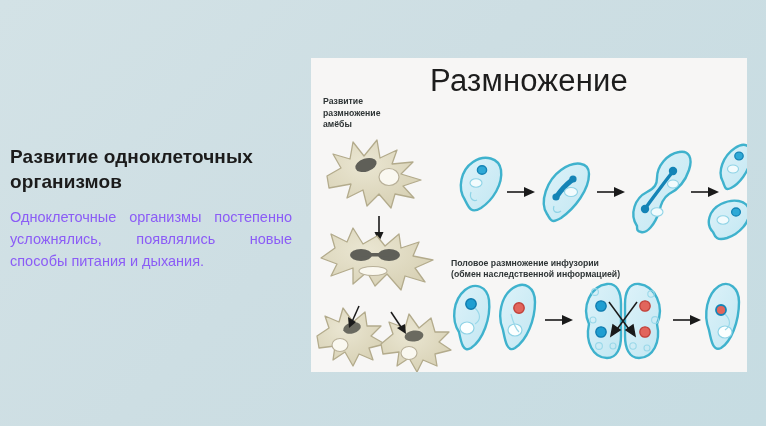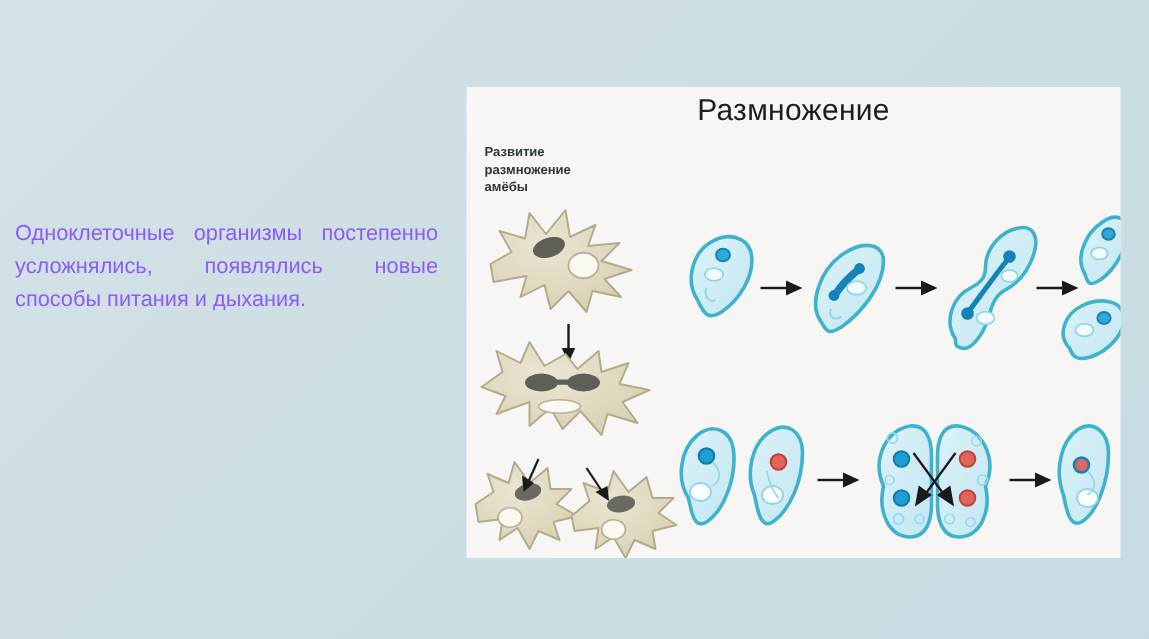--- a/index.html
+++ b/index.html
@@ -23,50 +23,55 @@
   }
   .slide-body > span{display:block;}
 
   
   .panel{
     position:absolute;left:311px;top:58px;width:436px;height:314px;
     background:#f7f6f5;overflow:hidden;
   }
   .panel-title{
     position:absolute;left:0;right:0;top:5px;text-align:center;
-    font-size:20px;color:#1d1d1d;font-weight:normal;letter-spacing:.2px;
+    font-size:31px;color:#1d1d1d;font-weight:normal;letter-spacing:.2px;
   }
 
   .cap{position:absolute;color:#2f3536;font-weight:bold;}
   .cap-amoeba{left:12px;top:38px;font-size:8.7px;line-height:1.35;width:80px;}
   .cap-asex{left:143px;top:65px;font-size:9px;}
   .cap-sex{left:140px;top:200px;font-size:8.7px;line-height:1.3;}
 
   .stage{position:absolute;}
   svg{display:block;overflow:visible;}
 
   
   .arrow{position:absolute;}
 </style>
 </head>
 <body>
 
 <div class="slide">
 
   <div class="text-col">
+    <h1 class="slide-heading">Развитие одноклеточных организмов</h1>
     <p class="slide-body">
       <span>Одноклеточные организмы постепенно усложнялись, появлялись новые способы питания и дыхания.</span>
     </p>
   </div>
 
   <div class="panel">
 
     <div class="panel-title">Размножение</div>
 
     <div class="cap cap-amoeba">Развитие размножение амёбы</div>
+    <div class="cap cap-sex">
+      <div>Половое размножение инфузории</div>
+      <div>(обмен наследственной информацией)</div>
+    </div>
 
     <div class="stage" style="left:6px;top:74px;">
       <svg width="118" height="82" viewBox="0 0 118 82">
         <defs>
           <radialGradient id="amG" cx="40%" cy="35%" r="75%">
             <stop offset="0%" stop-color="#eae6d2"></stop>
             <stop offset="100%" stop-color="#d6cfb2"></stop>
           </radialGradient>
         </defs>
         <path d="M10,44 L24,36 L16,22 L33,27 L36,10 L47,24 L60,8 L63,26 L80,18 L75,32 L96,30 L84,42

